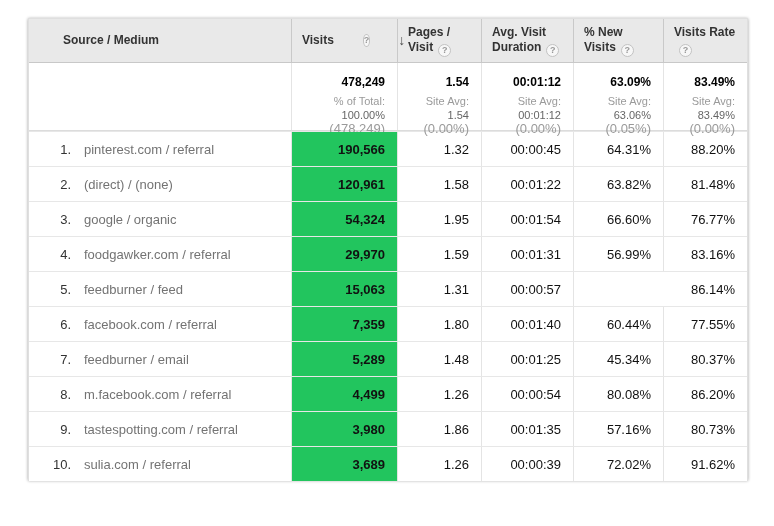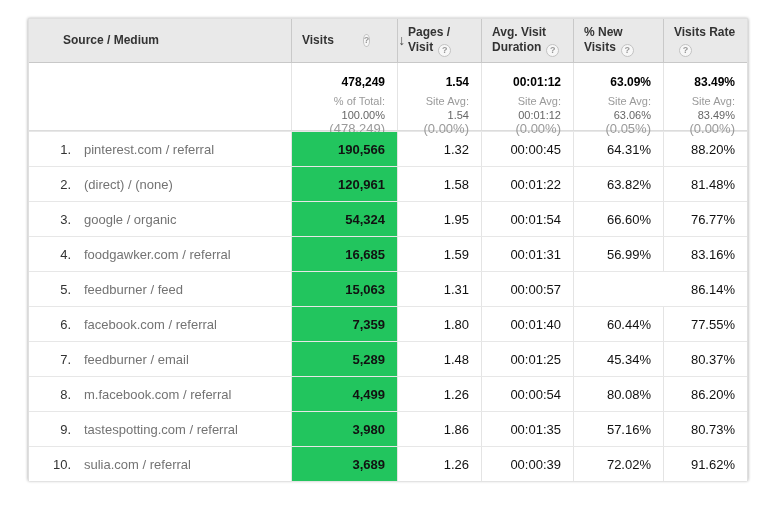--- a/index.html
+++ b/index.html
@@ -179,21 +179,21 @@
       <div class="td col-duration">00:01:54</div>
       <div class="td col-new">66.60%</div>
       <div class="td col-bounce">76.77%</div>
     </div>
 
     <div class="trow row">
       <div class="td cell-source col-source">
           <span class="rank">4.</span>
           <a class="src-link">foodgawker.com / referral</a>
         </div>
-      <div class="td cell-visits col-visits">16,685</div>
+      <div class="td cell-visits col-visits">29,970</div>
       <div class="td col-pages">1.59</div>
       <div class="td col-duration">00:01:31</div>
       <div class="td col-new">56.99%</div>
       <div class="td col-bounce">83.16%</div>
     </div>
 
     <div class="trow row">
       <div class="td cell-source col-source">
           <span class="rank">5.</span>
           <a class="src-link">feedburner / feed</a>

